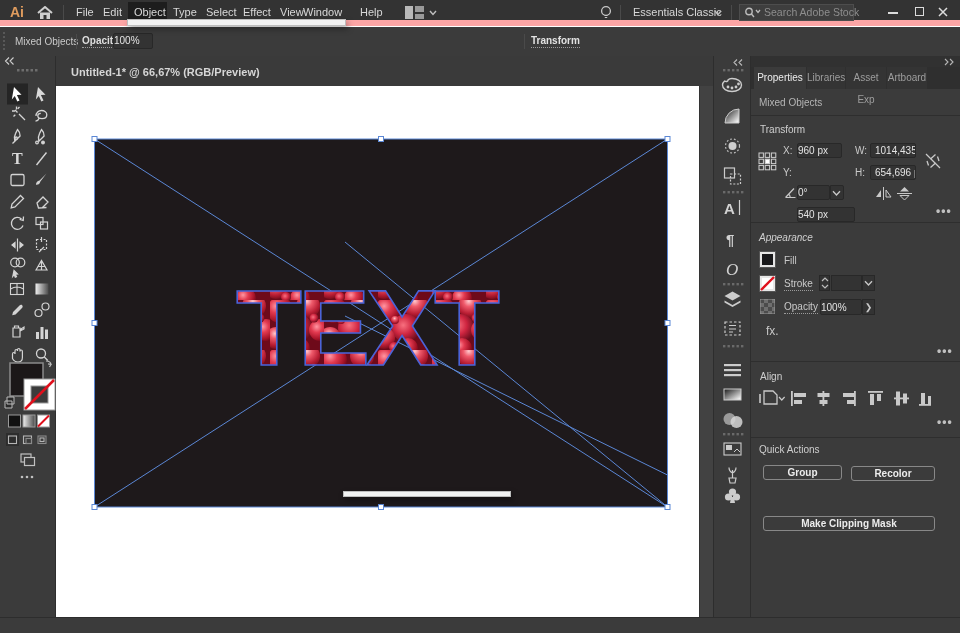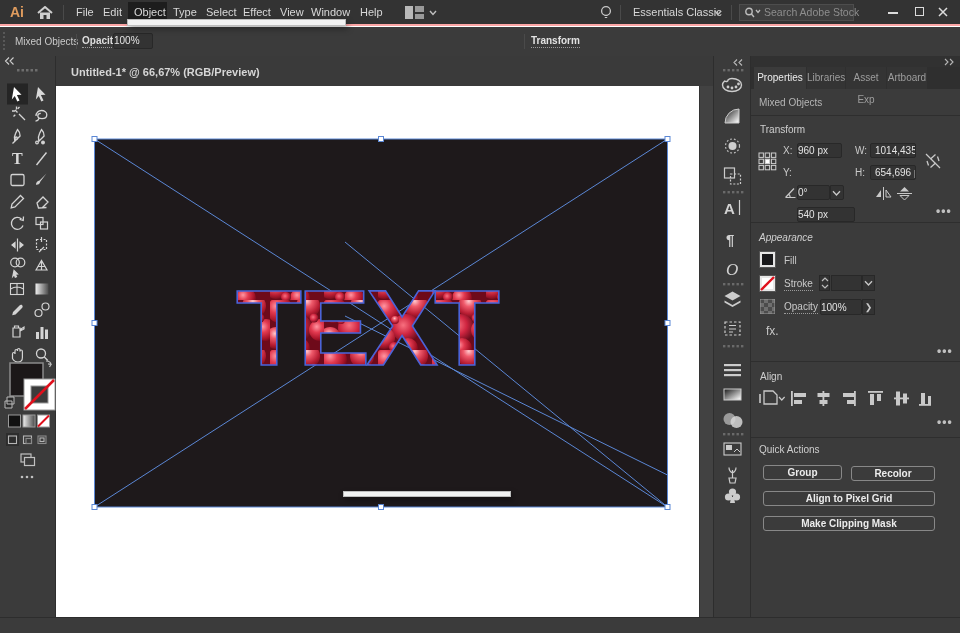--- a/index.html
+++ b/index.html
@@ -1,21 +1,21 @@
 <!DOCTYPE html>
 <html><head>
 <meta charset="utf-8">
 <style>
 * { margin:0; padding:0; box-sizing:border-box; }
 html,body { width:960px; height:633px; overflow:hidden; background:#fff;
   font-family:"Liberation Sans", sans-serif; }
 .a { position:absolute; }
 #stage { position:relative; width:960px; height:633px; background:#fff; }
 
-#menubar { left:0; top:0; width:960px; height:26px; background:#333333; border-bottom:2px solid #fca5a5; }
+#menubar { left:0; top:0; width:960px; height:26px; background:#333333; border-bottom:6px solid #fca5a5; }
 #ctrlbar { left:0; top:27px; width:960px; height:29px; background:#3b3b3b; }
 #tabbar  { left:0; top:56px; width:960px; height:30px; background:#3a3a3a; }
 .mitem { position:absolute; top:6px; font-size:11px; color:#d8d8d8; }
 .dot-u { border-bottom:1px dotted #9a9a9a; padding-bottom:1px; }
 
 #menu { left:127px; top:19px; width:219px; background:#f2f2f2; border:1px solid #bdbdbd;
   box-shadow:2px 3px 6px rgba(0,0,0,.35); z-index:40; padding-top:3px; padding-bottom:2px;}
 
 #submenu { left:343px; top:491px; width:168px; background:#f2f2f2; border:1px solid #bdbdbd;
   box-shadow:2px 3px 6px rgba(0,0,0,.35); z-index:41; padding-top:2px; padding-bottom:2px; }
@@ -45,21 +45,21 @@
     </svg>
     <div class="a" style="left:63px;top:5px;width:1px;height:15px;background:#4a4a4a;"></div>
     <div class="mitem" style="left:76px;">File</div>
     <div class="mitem" style="left:103px;">Edit</div>
     <div class="a" style="left:128px;top:2px;width:39px;height:21px;background:#1d1d1d;"></div>
     <div class="mitem" style="left:134px;">Object</div>
     <div class="mitem" style="left:173px;">Type</div>
     <div class="mitem" style="left:206px;">Select</div>
     <div class="mitem" style="left:243px;">Effect</div>
     <div class="mitem" style="left:280px;">View</div>
-    <div class="mitem" style="left:311px;">Window</div>
+    <div class="mitem" style="left:303px;">Window</div>
     <div class="mitem" style="left:360px;">Help</div>
     <svg class="a" style="left:405px;top:6px" width="20" height="13" viewBox="0 0 20 13">
       <rect x="0" y="0" width="8" height="13" fill="#b9b9b9"></rect>
       <rect x="10" y="0" width="9" height="6" fill="#9a9a9a"></rect>
       <rect x="10" y="8" width="9" height="5" fill="#9a9a9a"></rect>
     </svg>
     <svg class="a" style="left:429px;top:10px" width="8" height="6" viewBox="0 0 8 6">
       <path d="M1 1 L4 4.4 L7 1" fill="none" stroke="#c0c0c0" stroke-width="1.4"></path>
     </svg>
     <svg class="a" style="left:600px;top:5px" width="12" height="16" viewBox="0 0 12 16">
@@ -562,19 +562,18 @@
         <rect x="128" y="14" width="15" height="1.8"></rect>
           <rect x="130" y="3" width="4" height="11"></rect>
           <rect x="137" y="6" width="4" height="8"></rect>
       </g>
     </svg>
     <div class="dots3" style="left:186px;top:359px;">•••</div>
     <div class="seph" style="top:381px;"></div>
     <div class="a lbl" style="left:8px;top:388px;color:#cfcfcf;">Quick Actions</div>
     <div class="btn" style="left:12px;top:409px;width:79px;height:15px;line-height:13px;">Group</div>
     <div class="btn" style="left:100px;top:410px;width:84px;height:15px;line-height:13px;">Recolor</div>
-    <div class="btn" style="left:12px;top:435px;width:172px;height:15px;line-height:13px;">Align to Pixel Grid</div>
     <div class="btn" style="left:12px;top:460px;width:172px;height:15px;line-height:13px;">Make Clipping Mask</div>
   </div>
   <div class="a" id="statusbar"></div>
   <div class="a" id="menu"></div>
   <div class="a" id="submenu"></div>
 </div>
 
 </body></html>

